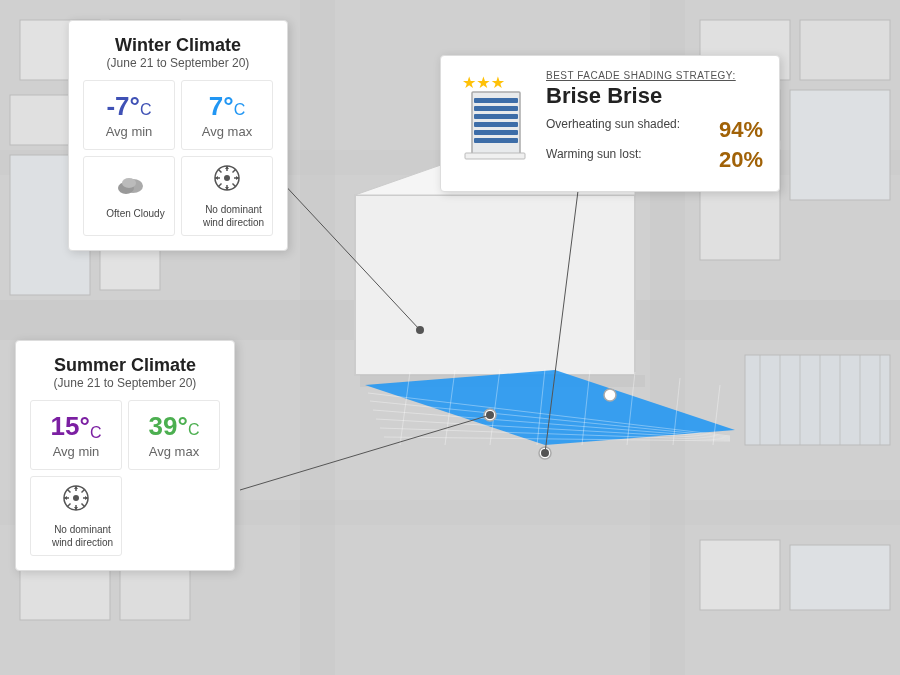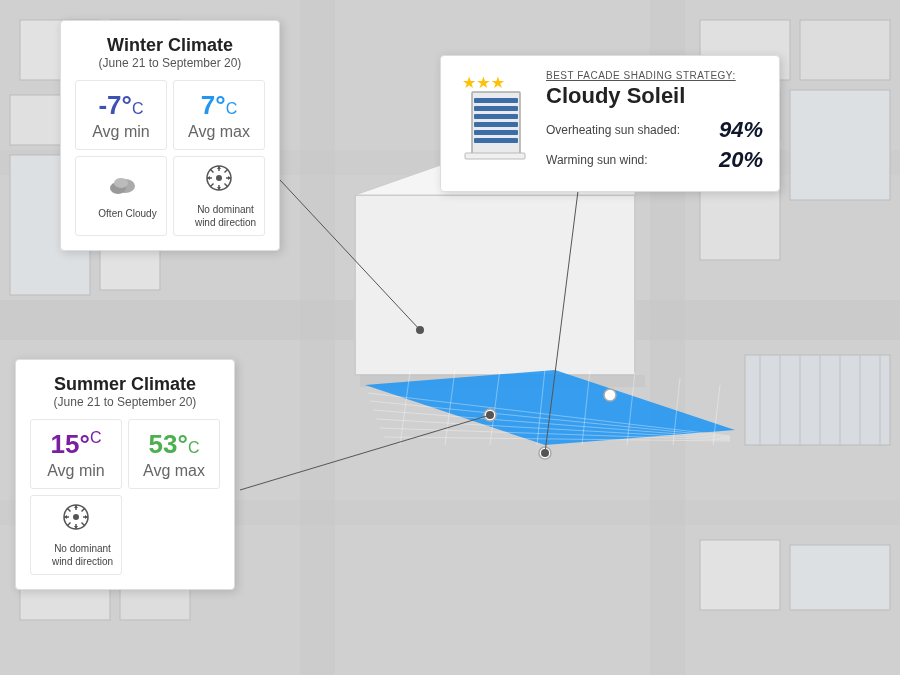--- a/index.html
+++ b/index.html
@@ -60,47 +60,47 @@
     }
 
     .temp-value {
       font-size: 26px;
       font-weight: bold;
     }
     .temp-unit {
       font-size: 16px;
     }
     .temp-label {
-      font-size: 16px;
+      font-size: 13px;
       color: #666;
       margin-top: 2px;
     }
 
     .cell-icon {
       font-size: 28px;
       margin-bottom: 4px;
     }
     .cell-label {
       font-size: 10px;
       color: #444;
       text-align: center;
       line-height: 1.3;
       padding-left: 13px;
     }
 
     
     .winter-card {
       top: 20px;
-      left: 60px;
+      left: 68px;
       width: 220px;
     }
 
     
     .summer-card {
-      top: 359px;
+      top: 340px;
       left: 15px;
       width: 220px;
     }
 
     
     .facade-card {
       top: 55px;
       left: 440px;
       width: 340px;
       display: flex;
@@ -118,32 +118,30 @@
       text-decoration: underline;
     }
     .facade-title {
       font-size: 22px;
       font-weight: bold;
       color: #222;
       margin-bottom: 8px;
     }
     .facade-stat {
       display: flex;
-      align-items: center;
       justify-content: space-between;
       font-size: 12px;
       color: #444;
       margin-bottom: 4px;
     }
     .facade-stat-val {
       font-size: 22px;
       font-weight: bold;
-      color: #0f172a;
+      color: #a16207;
       margin-left: 16px;
-      font-style: italic;
     }
 
     
     .winter-min { color: #3F51B5; }
     .winter-max { color: #2196F3; }
 
     
     .summer-min { color: #7B1FA2; }
     .summer-max { color: #4CAF50; }
 
@@ -293,29 +291,29 @@
       <div class="cell-label">No dominant wind direction</div>
     </div>
   </div>
 </div>
 
 <div class="info-card summer-card">
   <div class="card-title">Summer Climate</div>
   <div class="card-subtitle">(June 21 to September 20)</div>
   <div class="card-grid">
     <div class="card-cell">
-      <div style="display:flex;align-items:flex-start;">
+      <div style="display:flex;align-items:flex-end;">
         <span class="temp-value summer-min">15°</span>
         <span class="temp-unit summer-min">C</span>
       </div>
       <div class="temp-label">Avg min</div>
     </div>
     <div class="card-cell">
       <div style="display:flex;align-items:baseline;">
-        <span class="temp-value summer-max">53°</span>
+        <span class="temp-value summer-max">39°</span>
         <span class="temp-unit summer-max">C</span>
       </div>
       <div class="temp-label">Avg max</div>
     </div>
     <div class="card-cell">
       <div class="cell-icon wind-icon">
         <svg width="30" height="30" viewBox="0 0 30 30">
           <circle cx="15" cy="15" r="12" fill="none" stroke="#555" stroke-width="1.5"></circle>
           <line x1="15" y1="3" x2="15" y2="8" stroke="#555" stroke-width="1.5"></line>
           <line x1="15" y1="22" x2="15" y2="27" stroke="#555" stroke-width="1.5"></line>
@@ -350,23 +348,23 @@
       <rect x="17" y="44" width="44" height="5" fill="#3D6DA8" rx="1"></rect>
       <rect x="17" y="52" width="44" height="5" fill="#3D6DA8" rx="1"></rect>
       <rect x="17" y="60" width="44" height="5" fill="#3D6DA8" rx="1"></rect>
       <rect x="17" y="68" width="44" height="5" fill="#3D6DA8" rx="1"></rect>
 
       <rect x="8" y="83" width="60" height="6" fill="#f0f0f0" stroke="#bbb" stroke-width="1" rx="1"></rect>
     </svg>
   </div>
   <div style="flex:1;">
     <div class="facade-label">BEST FACADE SHADING STRATEGY:</div>
-    <div class="facade-title">Cloudy Soleil</div>
+    <div class="facade-title">Brise Brise</div>
     <div class="facade-stat">
       <span>Overheating sun shaded:</span>
       <span class="facade-stat-val">94%</span>
     </div>
     <div class="facade-stat">
-      <span>Warming sun wind:</span>
+      <span>Warming sun lost:</span>
       <span class="facade-stat-val">20%</span>
     </div>
   </div>
 </div>
 
 </body></html>

